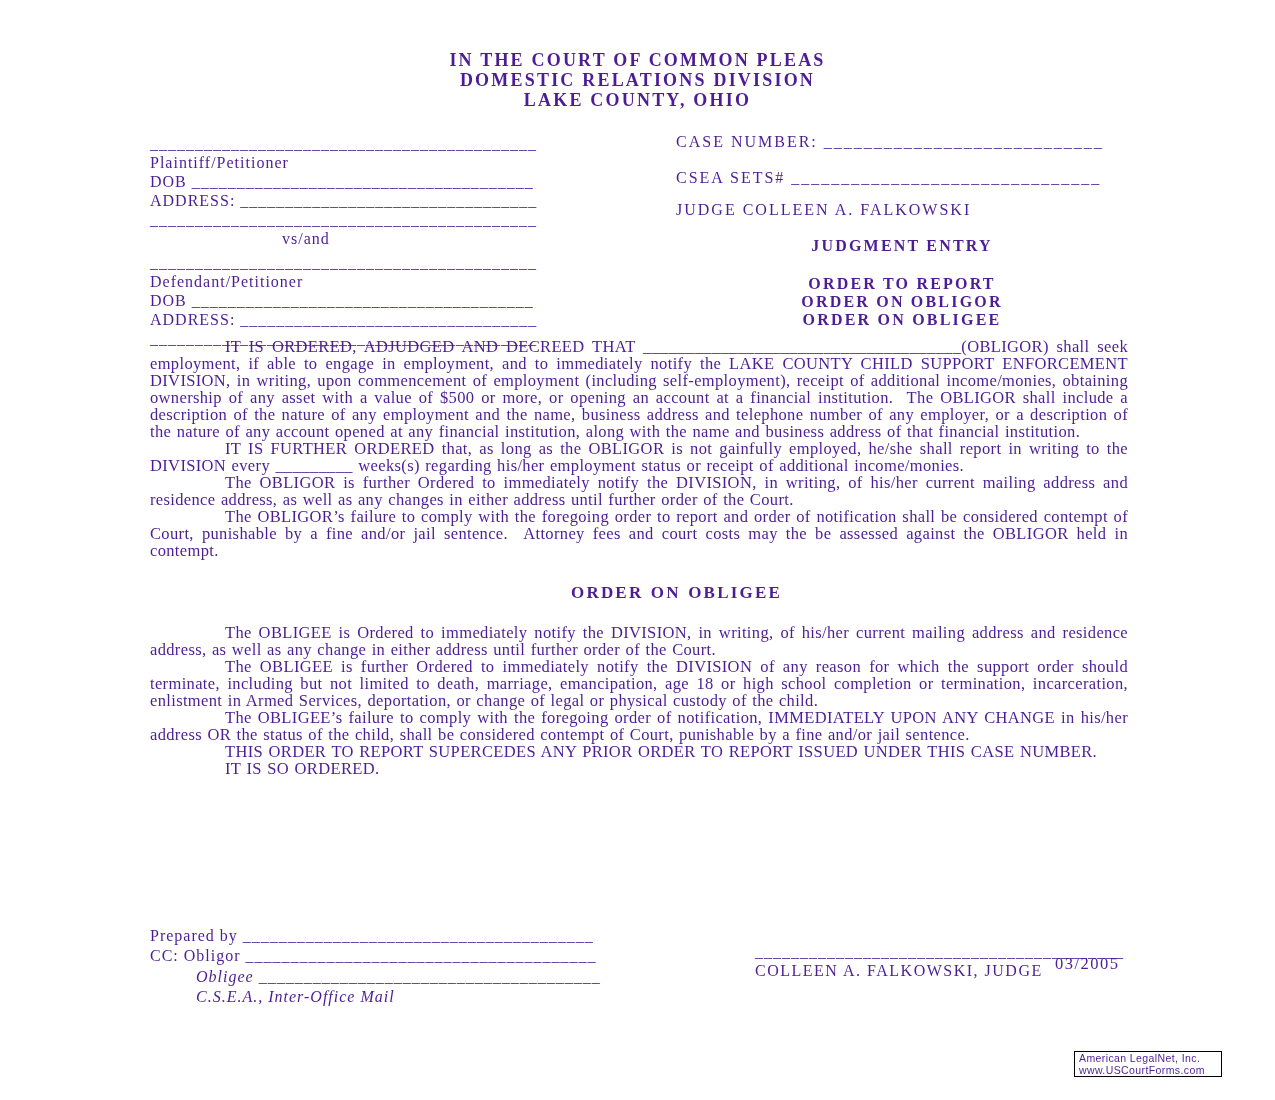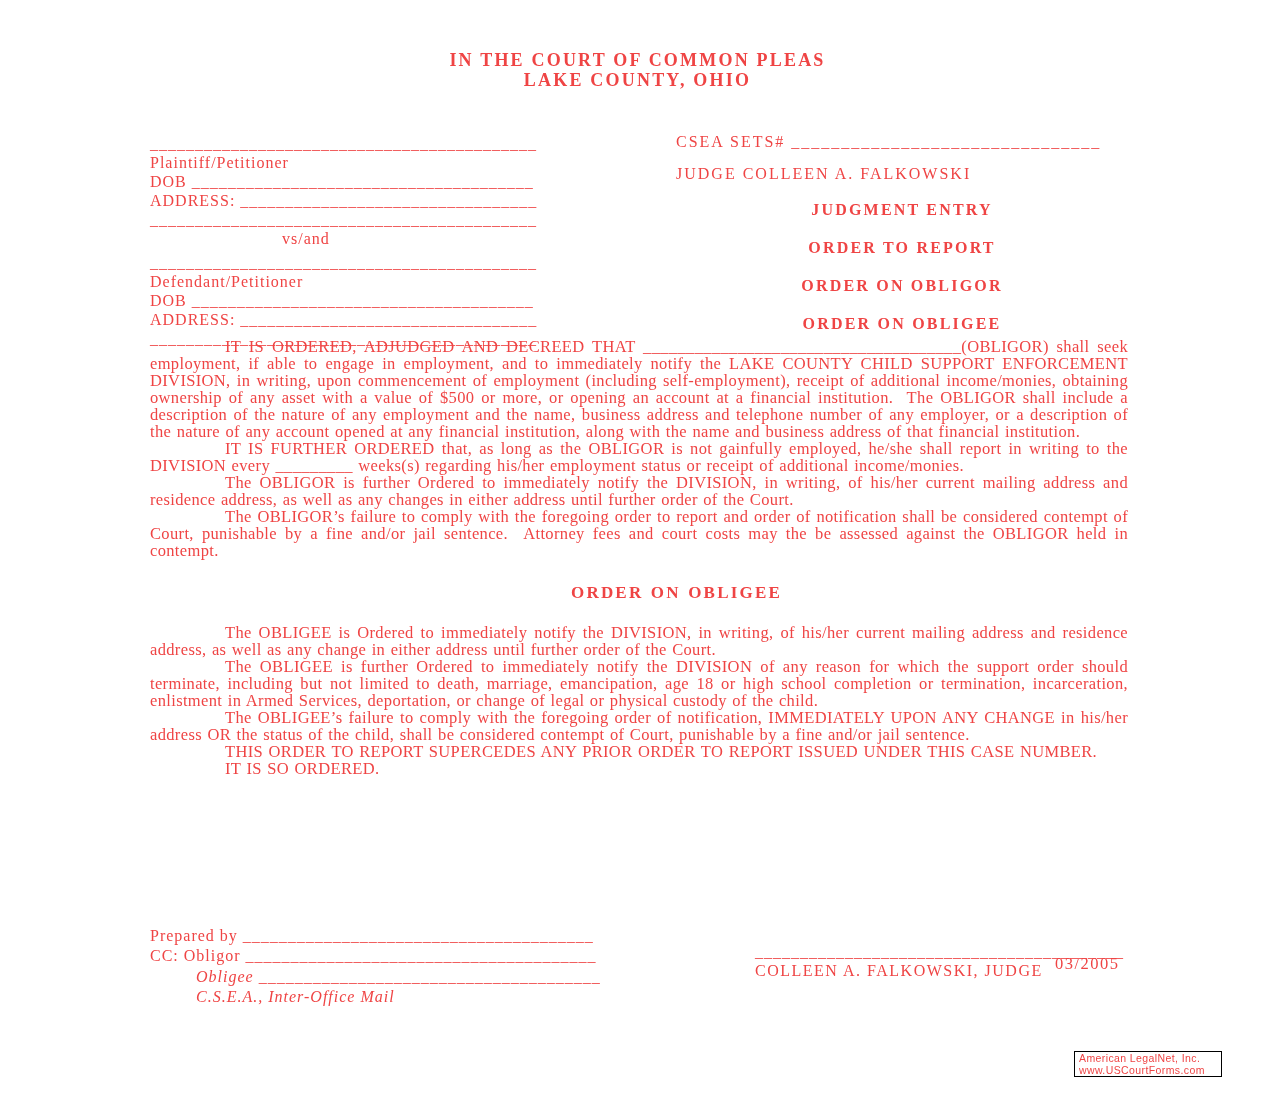--- a/index.html
+++ b/index.html
@@ -2,21 +2,21 @@
 <html><head>
 <meta charset="utf-8">
 <style>
   * { margin: 0; padding: 0; box-sizing: border-box; }
   html, body { background: #ffffff; }
   .page {
     position: relative;
     width: 1275px;
     height: 1100px;
     background: #ffffff;
-    color: #ef4444;
+    color: #4c1d95;
     font-family: "Liberation Serif", "DejaVu Serif", serif;
     overflow: hidden;
   }
   .title-block {
     position: absolute;
     top: 50px; left: 0;
     width: 100%;
     text-align: center;
     font-weight: bold;
     font-size: 18px;
@@ -50,21 +50,20 @@
     text-align: center;
     letter-spacing: 2.2px;
     margin-bottom: 20px;
     margin-top: 14px;
   }
   .cap-right .order-line {
     font-weight: bold;
     text-align: center;
     letter-spacing: 2.2px;
     line-height: 18px;
-    margin-top: 20px;
   }
   .doc-body {
     position: absolute;
     top: 338px; left: 150px;
     width: 978px;
     font-size: 16.5px;
     line-height: 17px;
     letter-spacing: 0.35px;
     word-spacing: 1px;
     text-align: justify;
@@ -121,38 +120,40 @@
     white-space: nowrap;
   }
 </style>
 </head>
 <body>
 
 <div class="page">
 
   <div class="title-block">
     <div>IN THE COURT OF COMMON PLEAS</div>
+    <div>DOMESTIC RELATIONS DIVISION</div>
     <div>LAKE COUNTY, OHIO</div>
   </div>
 
   <div class="cap-left">
     <div>___________________________________________</div>
     <div>Plaintiff/Petitioner</div>
     <div>DOB ______________________________________</div>
     <div>ADDRESS: _________________________________</div>
     <div>___________________________________________</div>
     <div class="versus">vs/and</div>
     <div>___________________________________________</div>
     <div>Defendant/Petitioner</div>
     <div>DOB ______________________________________</div>
     <div>ADDRESS: _________________________________</div>
     <div>___________________________________________</div>
   </div>
 
   <div class="cap-right">
+    <div class="case-line">CASE NUMBER: ____________________________</div>
     <div class="csea-line">CSEA SETS# _______________________________</div>
     <div class="judge-line">JUDGE COLLEEN A. FALKOWSKI</div>
     <div class="je-line">JUDGMENT ENTRY</div>
     <div class="order-line">ORDER TO REPORT</div>
     <div class="order-line">ORDER ON OBLIGOR</div>
     <div class="order-line">ORDER ON OBLIGEE</div>
   </div>
 
   <div class="doc-body">
     <p>IT IS ORDERED, ADJUDGED AND DECREED THAT _____________________________________(OBLIGOR) shall seek employment, if able to engage in employment, and to immediately notify the LAKE COUNTY CHILD SUPPORT ENFORCEMENT DIVISION, in writing, upon commencement of employment (including self-employment), receipt of additional income/monies, obtaining ownership of any asset with a value of $500 or more, or opening an account at a financial institution.  The OBLIGOR shall include a description of the nature of any employment and the name, business address and telephone number of any employer, or a description of the nature of any account opened at any financial institution, along with the name and business address of that financial institution.</p>

